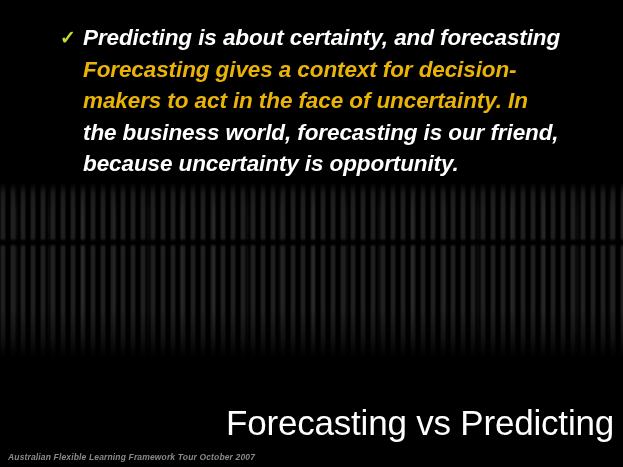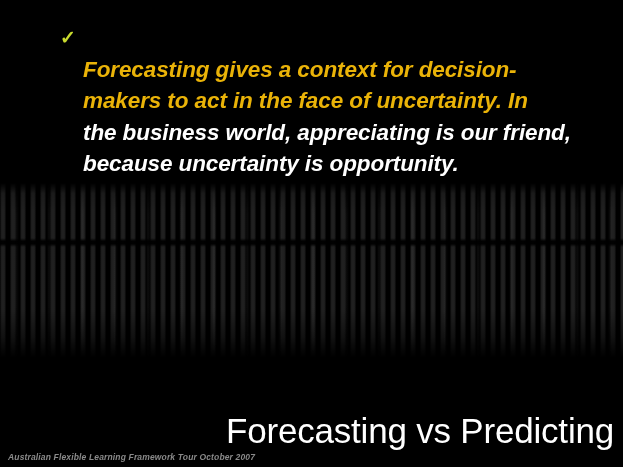--- a/index.html
+++ b/index.html
@@ -136,21 +136,21 @@
     line-height: 30px;
     color: #f2f2f2;
     white-space: nowrap;
     text-shadow: 0 1px 3px rgba(0,0,0,1);
   }
 
   
   .slide-title {
     position: absolute;
     right: 9px;
-    bottom: 16px;
+    bottom: 24px;
     font-size: 35px;
     font-weight: normal;
     line-height: 40px;
     color: #ffffff;
     white-space: nowrap;
     letter-spacing: -0.2px;
   }
 
   
   .footer {
@@ -174,33 +174,34 @@
   <div class="bar-band">
     <div class="bars"></div>
     <div class="bars-alt"></div>
     <div class="seam"></div>
   </div>
 
   <div class="quote">
 
     <div class="q-line">
       <span class="check">✓</span>
+      <span>Predicting is about certainty, and forecasting</span>
     </div>
 
 
     <div class="q-line orange">
       <span>Forecasting gives a context for decision-</span>
     </div>
 
     <div class="q-line orange">
       <span>makers to act in the face of uncertainty. In</span>
     </div>
 
     <div class="q-line">
-      <span>the business world, appreciating is our friend,</span>
+      <span>the business world, forecasting is our friend,</span>
     </div>
 
     <div class="q-line">
       <span>because uncertainty is opportunity.</span>
     </div>
 
   </div>
 
 
   <div class="slide-title">Forecasting vs Predicting</div>

